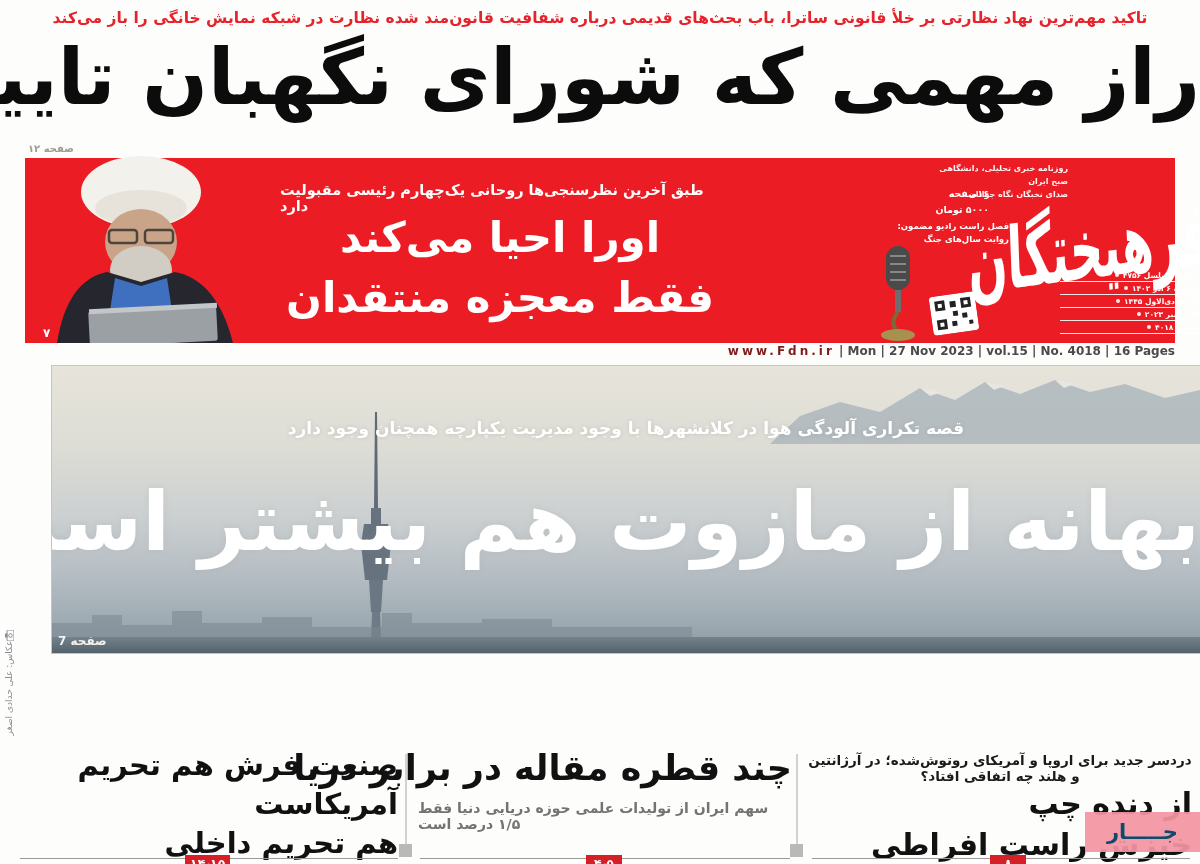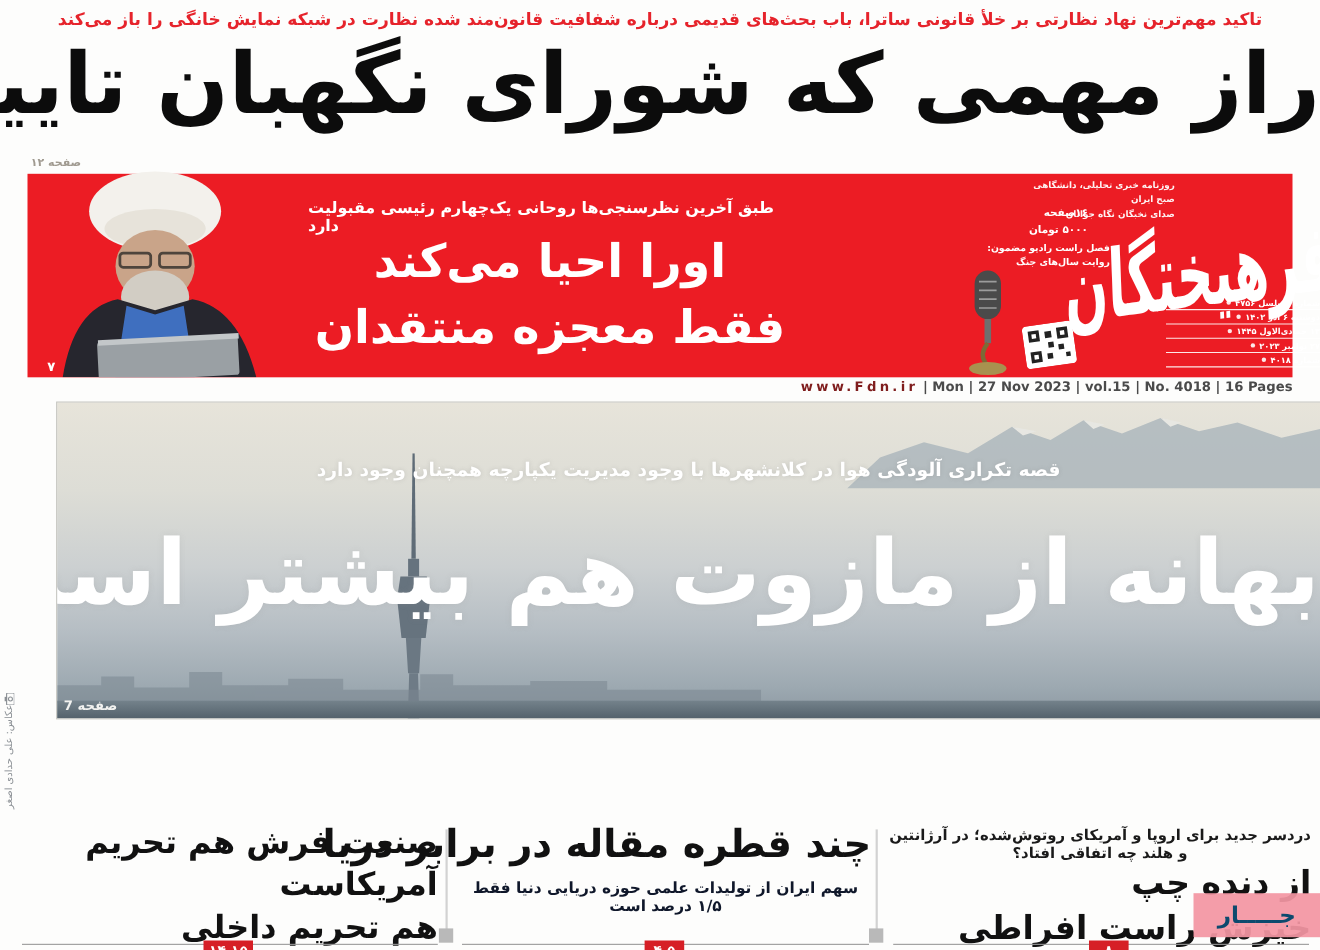--- a/index.html
+++ b/index.html
@@ -66,21 +66,21 @@
   
   .story{position:absolute;top:746px;height:118px;}
   .story .kicker{width:100%;text-align:center;color:#1a1a1a;font-size:13.5px;font-weight:bold;
     margin-top:6px;}
   .story .headline{width:100%;color:#111;font-weight:900;line-height:1.35;
     letter-spacing:-1px;}
   .story-left{left:18px;width:380px;}
   .story-left .headline{font-size:29px;}
   .story-mid{left:418px;width:374px;}
   .story-mid .headline{font-size:35px;white-space:nowrap;line-height:1.3;}
-  .story-mid .subhead{width:100%;text-align:center;color:#0f172a;font-size:14px;font-weight:bold;margin-top:8px;}
+  .story-mid .subhead{width:100%;text-align:left;color:#737373;font-size:14px;font-weight:bold;margin-top:8px;}
   .story-right{left:808px;width:384px;}
   .story-right .headline{font-size:30px;}
 
   .vdiv{position:absolute;top:754px;width:2px;height:92px;background:#d2d2d2;}
   .vdiv .handle{position:absolute;left:-6px;top:90px;width:13px;height:13px;background:#b9b9b9;}
   .footrule{position:absolute;top:858px;height:1px;background:#9a9a9a;}
   .pagebox{position:absolute;top:855px;height:20px;min-width:26px;padding:0 5px;background:#d61f26;
     color:#fff;font-size:12.5px;font-weight:bold;text-align:center;line-height:18px;}
   .watermark{position:absolute;left:1085px;top:812px;width:115px;height:40px;
     background:rgba(243,150,163,.93);color:#0c4a6e;font-size:21px;font-weight:900;

